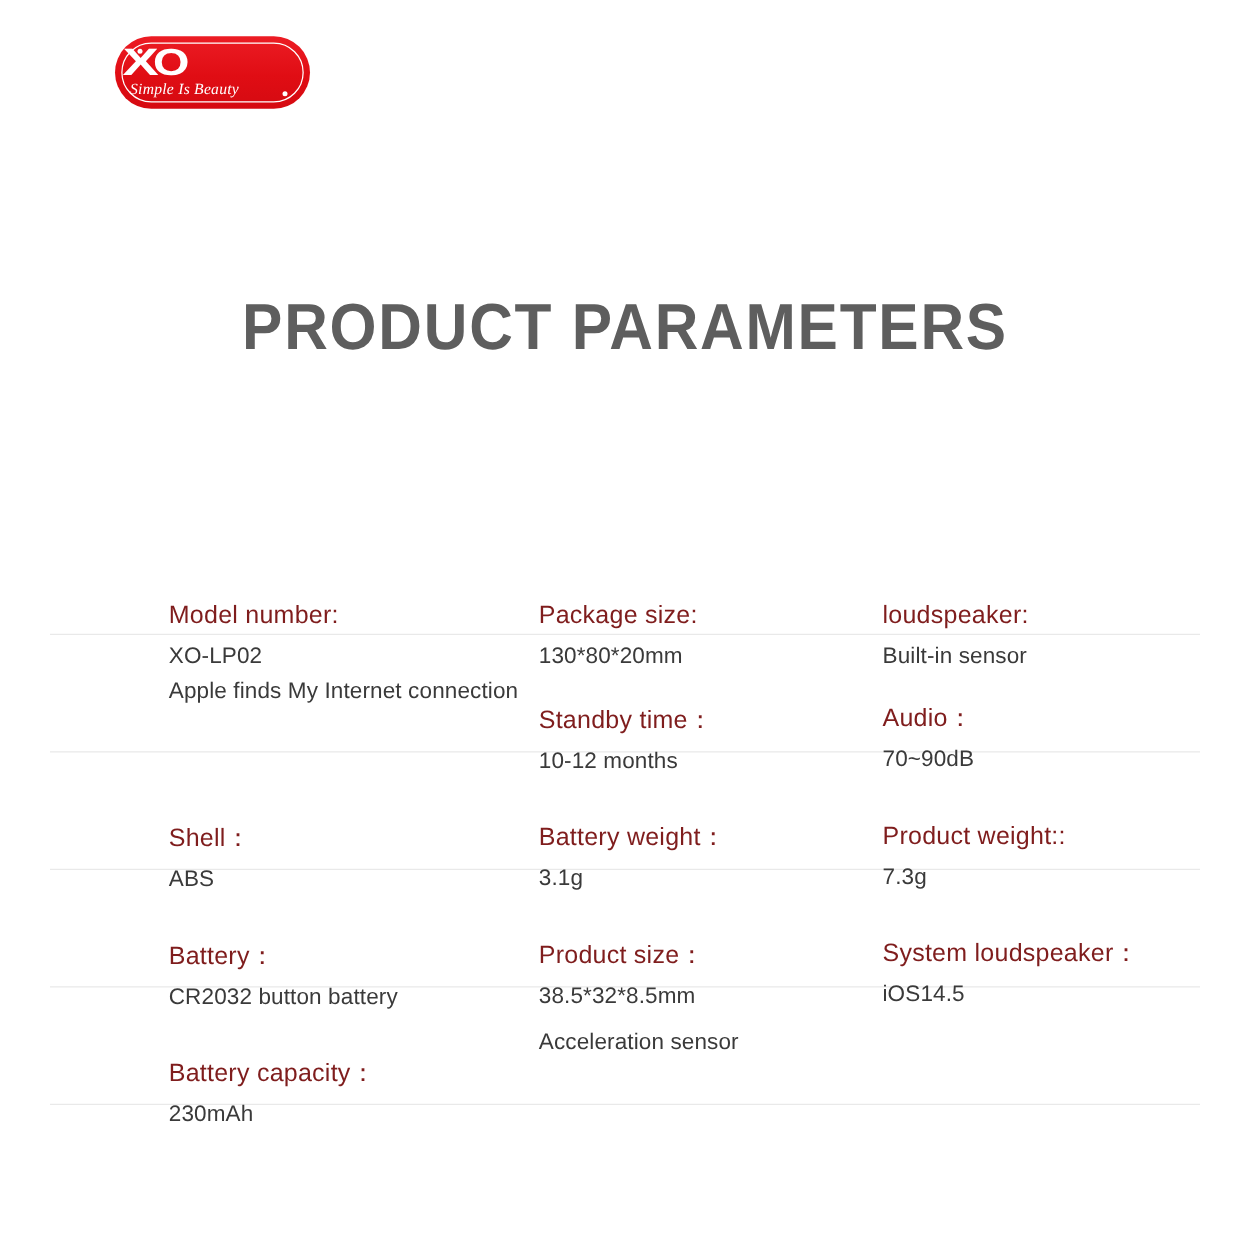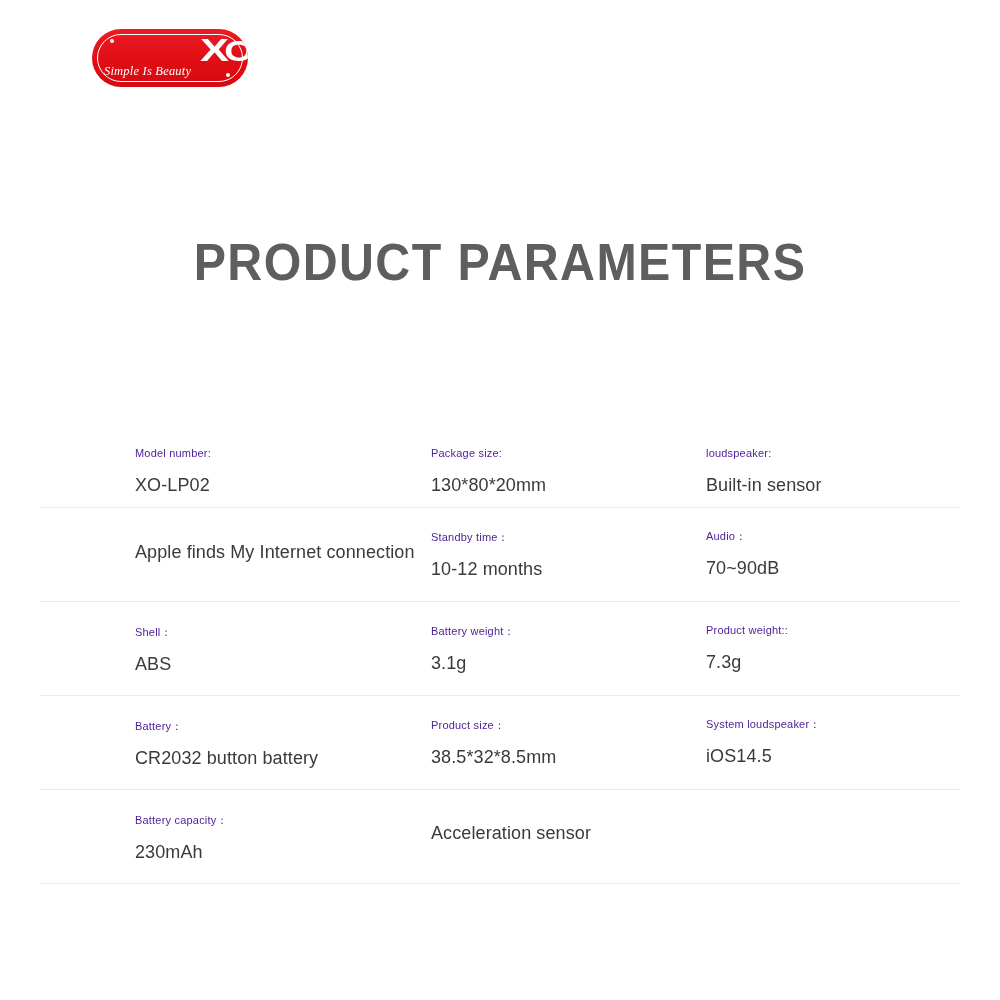--- a/index.html
+++ b/index.html
@@ -59,21 +59,21 @@
     background: #ffffff;
   }
   .logo-dot.tl { left: 18px; top: 10px; }
   .logo-dot.br { right: 18px; bottom: 10px; }
 
   .logo-xo {
     position: absolute;
     left: 10px;
     right: 0;
     top: 7px;
-    text-align: right;
+    text-align: left;
     font-family: "Liberation Sans", "DejaVu Sans", sans-serif;
     font-weight: 700;
     font-size: 30px;
     letter-spacing: -2px;
     color: #ffffff;
     line-height: 30px;
   }
   .logo-xo .x-mark {
     display: inline-block;
     transform: scaleX(1.45) scaleY(1.02);
@@ -137,25 +137,26 @@
   .spec-cell.col-1 { left: 95px;  width: 300px; }
   .spec-cell.col-2 { left: 391px; width: 280px; }
   .spec-cell.col-3 { left: 666px; width: 255px; }
 
   .spec-row:first-child .spec-cell { padding-top: 14px; }
   .spec-row.offset-row .spec-cell.col-1 { padding-top: 21px; }
   .spec-row.offset-row .spec-cell.col-2 { padding-top: 20px; }
   .spec-row.offset-row .spec-cell.col-3 { padding-top: 19px; }
 
   .spec-label {
-    font-size: 11px;
-    color: #4c1d95;
+    font-size: 20px;
+    color: #7f1d1d;
     line-height: 18px;
     white-space: nowrap;
     letter-spacing: 0.2px;
+    margin-top: 39px;
   }
   .spec-value {
     margin-top: 15px;
     font-size: 18px;
     color: #3a3a3a;
     line-height: 17px;
     white-space: nowrap;
     letter-spacing: 0.1px;
   }
 </style>

